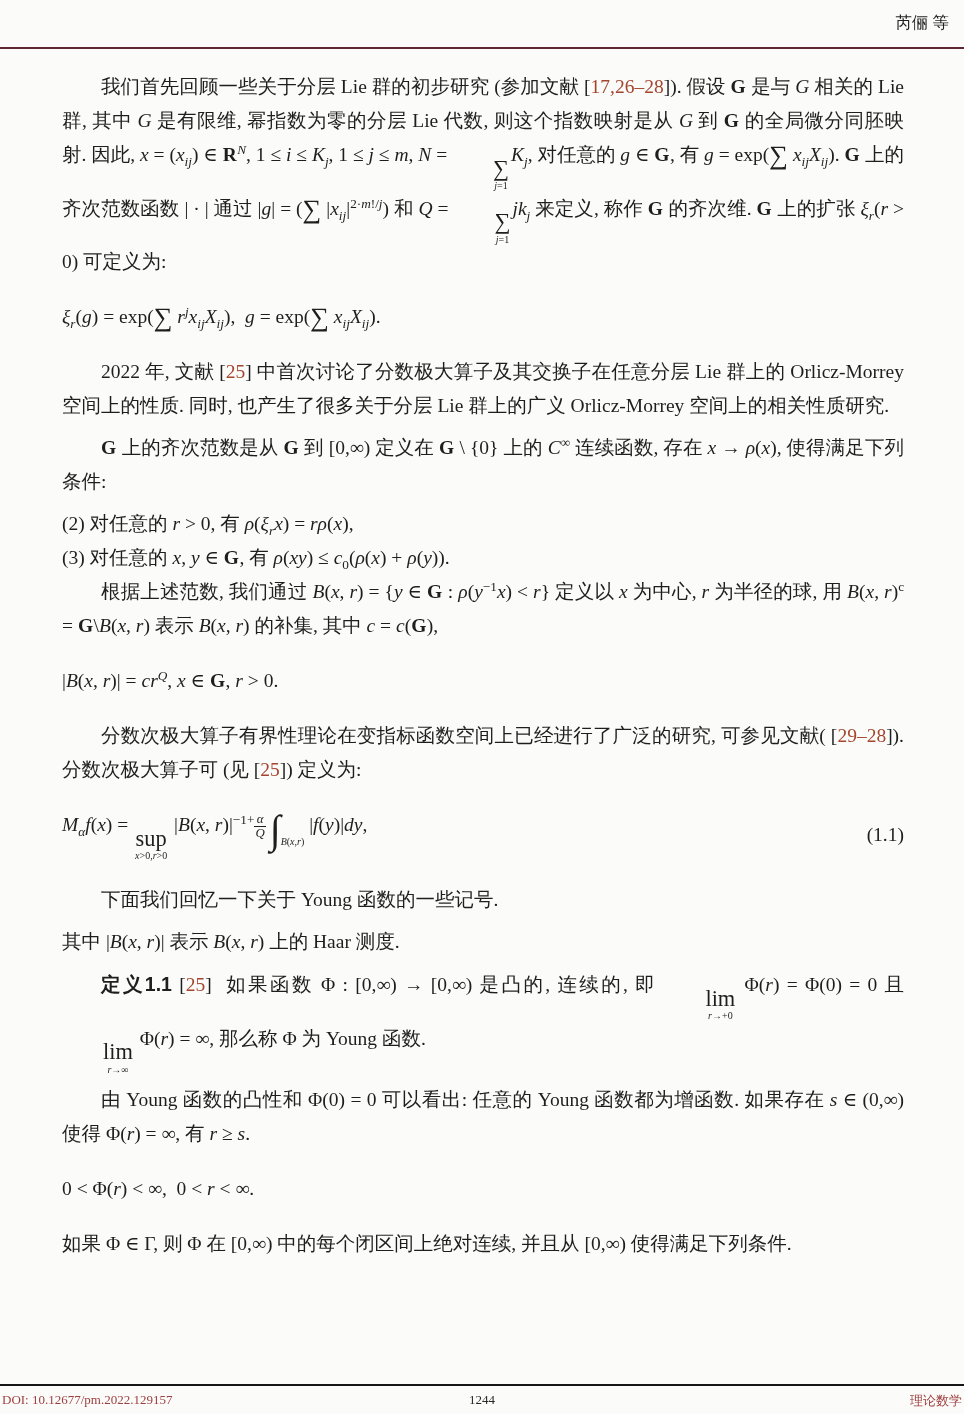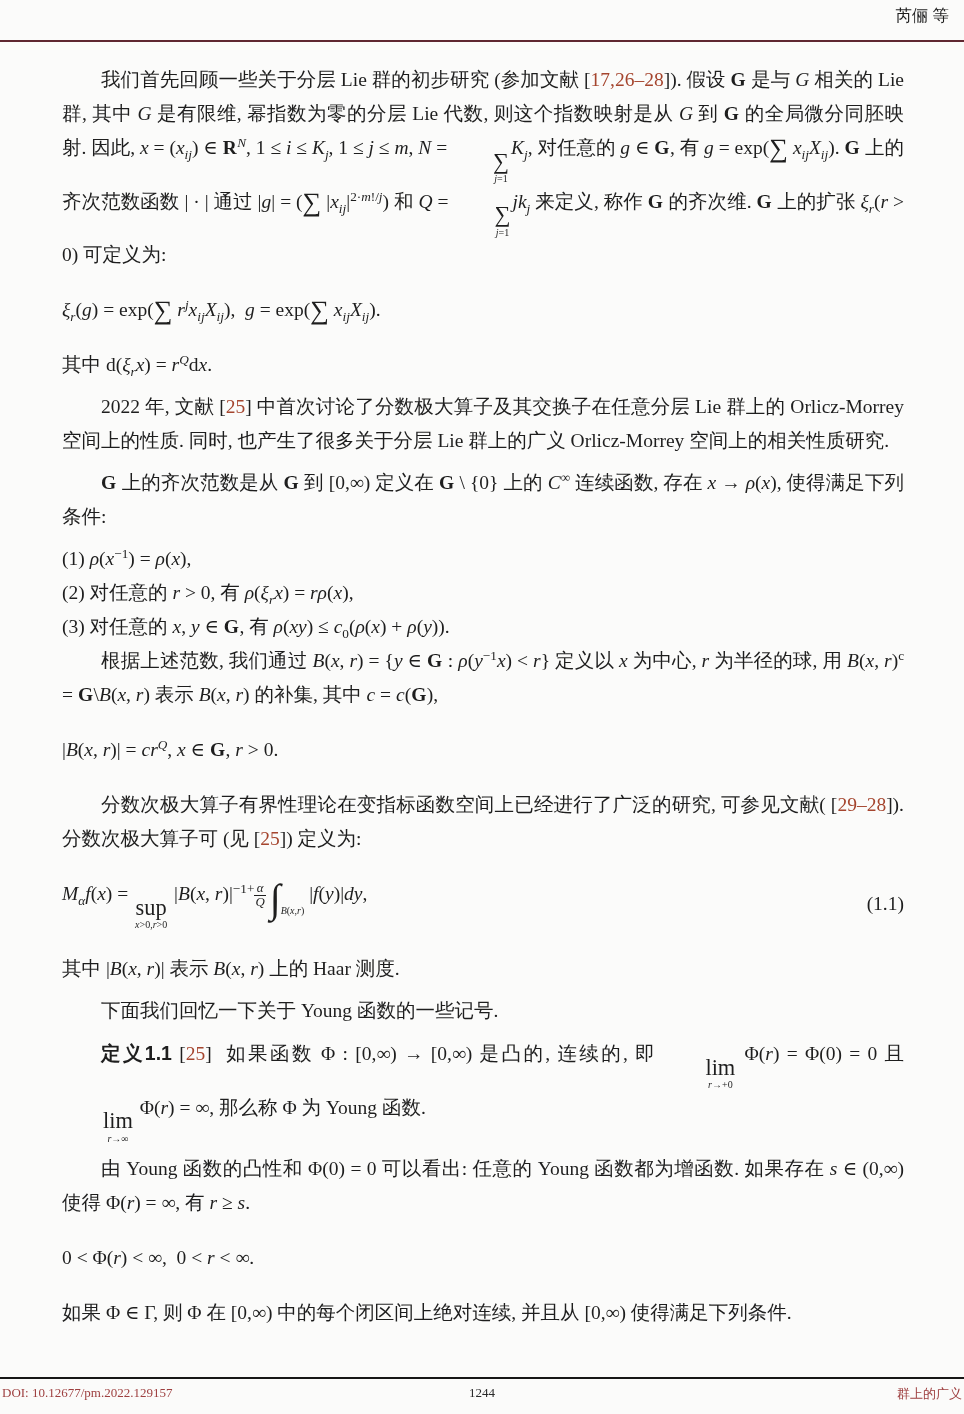--- a/index.html
+++ b/index.html
@@ -3,21 +3,21 @@
 <meta charset="utf-8">
 <style>
   :root{
     --rule:#5f2731; --cite:#a5452e; --accent:#9e4040; --ink:#1e1e1e; --paper:#fbfbfa;
   }
   html,body{margin:0;padding:0;}
   body{
     width:964px;height:1414px;background:var(--paper);color:var(--ink);
     font-family:"Liberation Serif","DejaVu Serif",serif;position:relative;overflow:hidden;
   }
-  .page{position:absolute;inset:0;}
+  .page{position:absolute;inset:0;margin-top:7px;}
   .running-head{position:absolute;top:5px;right:15px;font-size:16.5px;}
   .head-rule{position:absolute;top:40px;left:0;right:0;height:2px;background:var(--rule);}
   .content{
     position:absolute;top:63px;left:62px;width:842px;
     font-size:19.5px;line-height:34px;text-align:justify;
   }
   .para{margin:0 0 8px 0;}
   .indent{text-indent:2em;}
   .item{margin:0;}
   .display{margin:21px 0;text-align:left;text-indent:0;position:relative;}
@@ -52,49 +52,47 @@
 
   <div class="content">
       <p class="para indent">我们首先回顾一些关于分层 Lie 群的初步研究 (参加文献 [<a class="cite">17,26–28</a>]). 假设 <span class="bb">G</span> 是与 <em class="scr">G</em> 相关的 Lie 群, 其中 <em class="scr">G</em> 是有限维, 幂指数为零的分层 Lie 代数, 则这个指数映射是从 <em class="scr">G</em> 到 <span class="bb">G</span> 的全局微分同胚映射. 因此, <em>x</em> = (<em>x<sub>ij</sub></em>) ∈ <span class="bb">R</span><sup><em>N</em></sup>, 1 ≤ <em>i</em> ≤ <em>K<sub>j</sub></em>, 1 ≤ <em>j</em> ≤ <em>m</em>, <em>N</em> = <span class="mop">
           <span class="op">∑</span>
           <span class="lim"><em>j</em>=1</span>
         </span><em>K<sub>j</sub></em>, 对任意的 <em>g</em> ∈ <span class="bb">G</span>, 有 <em>g</em> = exp(<span class="bigop">∑</span> <em>x<sub>ij</sub></em><em>X<sub>ij</sub></em>). <span class="bb">G</span> 上的齐次范数函数 | · | 通过 |<em>g</em>| = (<span class="bigop">∑</span> |<em>x<sub>ij</sub></em>|<sup>2·<em>m</em>!/<em>j</em></sup>) 和 <em class="scr">Q</em> = <span class="mop">
           <span class="op">∑</span>
           <span class="lim"><em>j</em>=1</span>
         </span><em>jk<sub>j</sub></em> 来定义, 称作 <span class="bb">G</span> 的齐次维. <span class="bb">G</span> 上的扩张 <em>ξ<sub>r</sub></em>(<em>r</em> &gt; 0) 可定义为:</p>
       <div class="display"><span class="eq"><em>ξ<sub>r</sub></em>(<em>g</em>) = exp(<span class="bigop">∑</span> <em>r<sup>j</sup></em><em>x<sub>ij</sub></em><em>X<sub>ij</sub></em>), &nbsp;<em>g</em> = exp(<span class="bigop">∑</span> <em>x<sub>ij</sub></em><em>X<sub>ij</sub></em>).</span></div>
-      <p class="para">其中 d(<em>ξ<sub>r</sub></em><em>x</em>) = <em>r</em><sup><em class="scr">Q</em></sup>d<em>x</em>.</p>
       <p class="para indent">2022 年, 文献 [<a class="cite">25</a>] 中首次讨论了分数极大算子及其交换子在任意分层 Lie 群上的 Orlicz-Morrey 空间上的性质. 同时, 也产生了很多关于分层 Lie 群上的广义 Orlicz-Morrey 空间上的相关性质研究.</p>
       <p class="para indent"><span class="bb">G</span> 上的齐次范数是从 <span class="bb">G</span> 到 [0,∞) 定义在 <span class="bb">G</span> \ {0} 上的 <em>C</em><sup>∞</sup> 连续函数, 存在 <em>x</em> → <em>ρ</em>(<em>x</em>), 使得满足下列条件:</p>
-      <p class="item">(1) <em>ρ</em>(<em>x</em><sup>−1</sup>) = <em>ρ</em>(<em>x</em>),</p>
       <p class="item">(2) 对任意的 <em>r</em> &gt; 0, 有 <em>ρ</em>(<em>ξ<sub>r</sub></em><em>x</em>) = <em>rρ</em>(<em>x</em>),</p>
       <p class="item">(3) 对任意的 <em>x</em>, <em>y</em> ∈ <span class="bb">G</span>, 有 <em>ρ</em>(<em>xy</em>) ≤ <em>c</em><sub>0</sub>(<em>ρ</em>(<em>x</em>) + <em>ρ</em>(<em>y</em>)).</p>
       <p class="para indent">根据上述范数, 我们通过 <em>B</em>(<em>x</em>, <em>r</em>) = {<em>y</em> ∈ <span class="bb">G</span> : <em>ρ</em>(<em>y</em><sup>−1</sup><em>x</em>) &lt; <em>r</em>} 定义以 <em>x</em> 为中心, <em>r</em> 为半径的球, 用 <em>B</em>(<em>x</em>, <em>r</em>)<sup>c</sup> = <span class="bb">G</span>\<em>B</em>(<em>x</em>, <em>r</em>) 表示 <em>B</em>(<em>x</em>, <em>r</em>) 的补集, 其中 <em>c</em> = <em>c</em>(<span class="bb">G</span>),</p>
       <div class="display"><span class="eq">|<em>B</em>(<em>x</em>, <em>r</em>)| = <em>cr</em><sup><em class="scr">Q</em></sup>, <em>x</em> ∈ <span class="bb">G</span>, <em>r</em> &gt; 0.</span></div>
       <p class="para indent">分数次极大算子有界性理论在变指标函数空间上已经进行了广泛的研究, 可参见文献( [<a class="cite">29–28</a>]). 分数次极大算子可 (见 [<a class="cite">25</a>]) 定义为:</p>
       <div class="display"><span class="eq"><em>M<sub>α</sub></em><em>f</em>(<em>x</em>) = <span class="mop">
             <span class="op">sup</span>
             <span class="lim"><em>x</em>&gt;0,<em>r</em>&gt;0</span>
           </span> |<em>B</em>(<em>x</em>, <em>r</em>)|<sup class="esup">−1+<span class="sfrac">
               <span class="n"><em>α</em></span>
               <span class="d"><em class="scr">Q</em></span>
             </span></sup><span class="int">∫</span><sub class="isub"><em>B</em>(<em>x</em>,<em>r</em>)</sub> |<em>f</em>(<em>y</em>)|<em>dy</em>,</span><span class="eqno">(1.1)</span></div>
+      <p class="para indent">下面我们回忆一下关于 Young 函数的一些记号.</p>
       <p class="para">其中 |<em>B</em>(<em>x</em>, <em>r</em>)| 表示 <em>B</em>(<em>x</em>, <em>r</em>) 上的 Haar 测度.</p>
-      <p class="para indent">下面我们回忆一下关于 Young 函数的一些记号.</p>
       <p class="para indent"><b class="defhead">定义1.1</b> [<a class="cite">25</a>] &nbsp;如果函数 Φ : [0,∞) → [0,∞) 是凸的, 连续的, 即 <span class="mop">
           <span class="op">lim</span>
           <span class="lim"><em>r</em>→+0</span>
         </span> Φ(<em>r</em>) = Φ(0) = 0 且 <span class="mop">
           <span class="op">lim</span>
           <span class="lim"><em>r</em>→∞</span>
         </span> Φ(<em>r</em>) = ∞, 那么称 Φ 为 Young 函数.</p>
       <p class="para indent">由 Young 函数的凸性和 Φ(0) = 0 可以看出: 任意的 Young 函数都为增函数. 如果存在 <em>s</em> ∈ (0,∞) 使得 Φ(<em>r</em>) = ∞, 有 <em>r</em> ≥ <em>s</em>.</p>
       <div class="display"><span class="eq">0 &lt; Φ(<em>r</em>) &lt; ∞, &nbsp;0 &lt; <em>r</em> &lt; ∞.</span></div>
       <p class="para">如果 Φ ∈ Γ, 则 Φ 在 [0,∞) 中的每个闭区间上绝对连续, 并且从 [0,∞) 使得满足下列条件.</p>
     </div>
 
   <div class="foot-rule"></div>
   <div class="footer">
     <span class="doi">DOI: 10.12677/pm.2022.129157</span>
     <span class="pagenum">1244</span>
-    <span class="journal">群上的广义</span>
+    <span class="journal">理论数学</span>
   </div>
 </div>
 
 </body></html>

